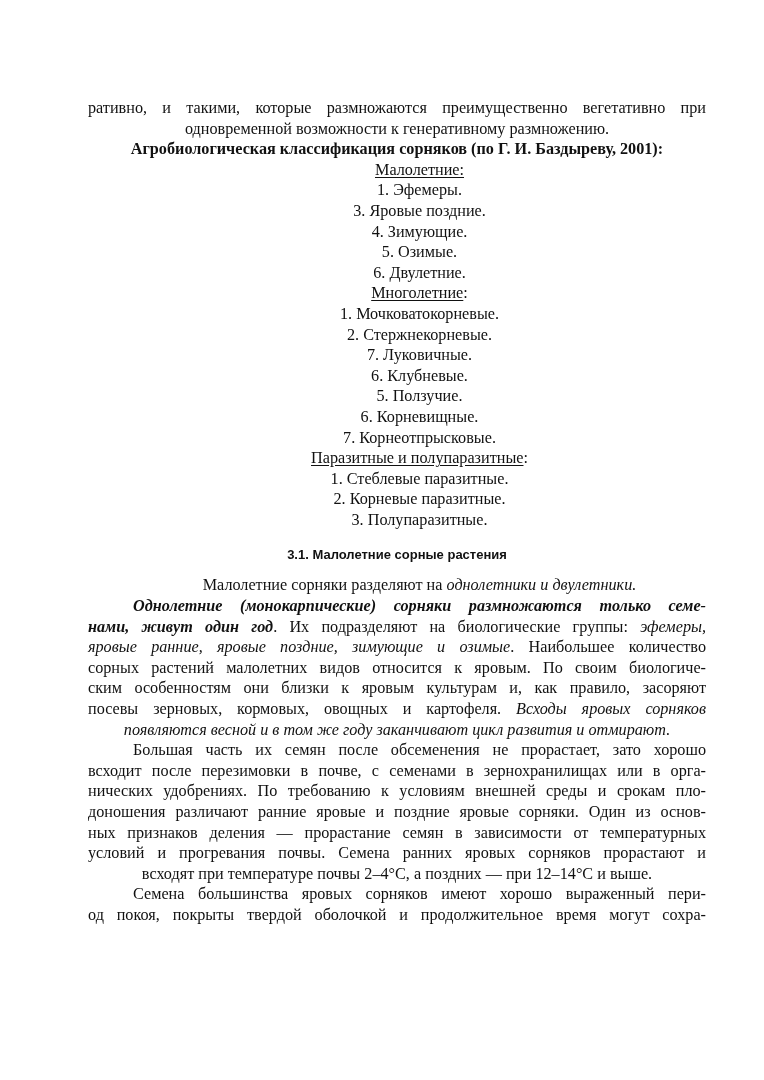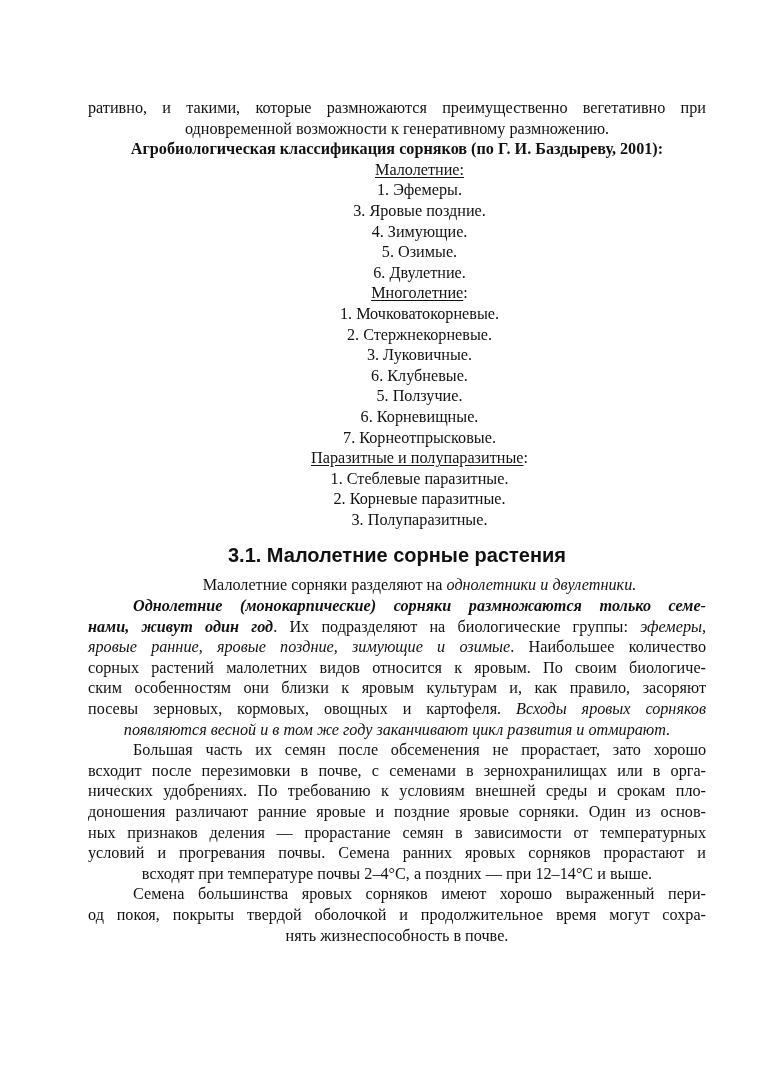--- a/index.html
+++ b/index.html
@@ -8,21 +8,21 @@
   .page { position: absolute; left: 88px; top: 74px; width: 618px; margin-top: 24px; }
   .line { font-size: 16.2px; line-height: 20.6px; white-space: nowrap; text-align: center; }
   .just { text-align: justify; text-align-last: justify; white-space: normal; }
   .ind-list { padding-left: 45px; }
   .ind-par { text-indent: 45px; }
   .bold { font-weight: bold; }
   .u { text-decoration: underline; text-underline-offset: 2px; }
   .it { font-style: italic; }
   .bi { font-weight: bold; font-style: italic; }
   .heading { font-family: "Liberation Sans", "DejaVu Sans", sans-serif; font-weight: bold;
-             font-size: 20px; text-align: center; margin-top: 14px; margin-bottom: 9px;
+             font-size: 13px; text-align: center; margin-top: 14px; margin-bottom: 9px;
              line-height: 22px; }
 </style>
 </head>
 <body>
 
 <div class="page">
   <div class="line just">ративно, и такими, которые размножаются преимущественно вегетативно при</div>
   <div class="line">одновременной возможности к генеративному размножению.</div>
   <div class="line bold">Агробиологическая классификация сорняков (по Г. И. Баздыреву, 2001):</div>
 
@@ -30,21 +30,21 @@
     <div class="line"><span class="u">Малолетние:</span></div>
     <div class="line">1. Эфемеры.</div>
     <div class="line">3. Яровые поздние.</div>
     <div class="line">4. Зимующие.</div>
     <div class="line">5. Озимые.</div>
     <div class="line">6. Двулетние.</div>
 
     <div class="line"><span class="u">Многолетние</span><span>:</span></div>
     <div class="line">1. Мочковатокорневые.</div>
     <div class="line">2. Стержнекорневые.</div>
-    <div class="line">3. Луковичные.</div>
+    <div class="line">7. Луковичные.</div>
     <div class="line">6. Клубневые.</div>
     <div class="line">5. Ползучие.</div>
     <div class="line">6. Корневищные.</div>
     <div class="line">7. Корнеотпрысковые.</div>
 
     <div class="line"><span class="u">Паразитные и полупаразитные</span><span>:</span></div>
     <div class="line">1. Стеблевые паразитные.</div>
     <div class="line">2. Корневые паразитные.</div>
     <div class="line">3. Полупаразитные.</div>
   </div>
@@ -64,14 +64,13 @@
   <div class="line just ind-par">Большая часть их семян после обсеменения не прорастает, зато хорошо</div>
   <div class="line just">всходит после перезимовки в почве, с семенами в зернохранилищах или в орга-</div>
   <div class="line just">нических удобрениях. По требованию к условиям внешней среды и срокам пло-</div>
   <div class="line just">доношения различают ранние яровые и поздние яровые сорняки. Один из основ-</div>
   <div class="line just">ных признаков деления — прорастание семян в зависимости от температурных</div>
   <div class="line just">условий и прогревания почвы. Семена ранних яровых сорняков прорастают и</div>
   <div class="line">всходят при температуре почвы 2–4°С, а поздних — при 12–14°С и выше.</div>
 
   <div class="line just ind-par">Семена большинства яровых сорняков имеют хорошо выраженный пери-</div>
   <div class="line just">од покоя, покрыты твердой оболочкой и продолжительное время могут сохра-</div>
-  <div class="line">нять жизнеспособность в почве.</div>
 </div>
 
 </body></html>

